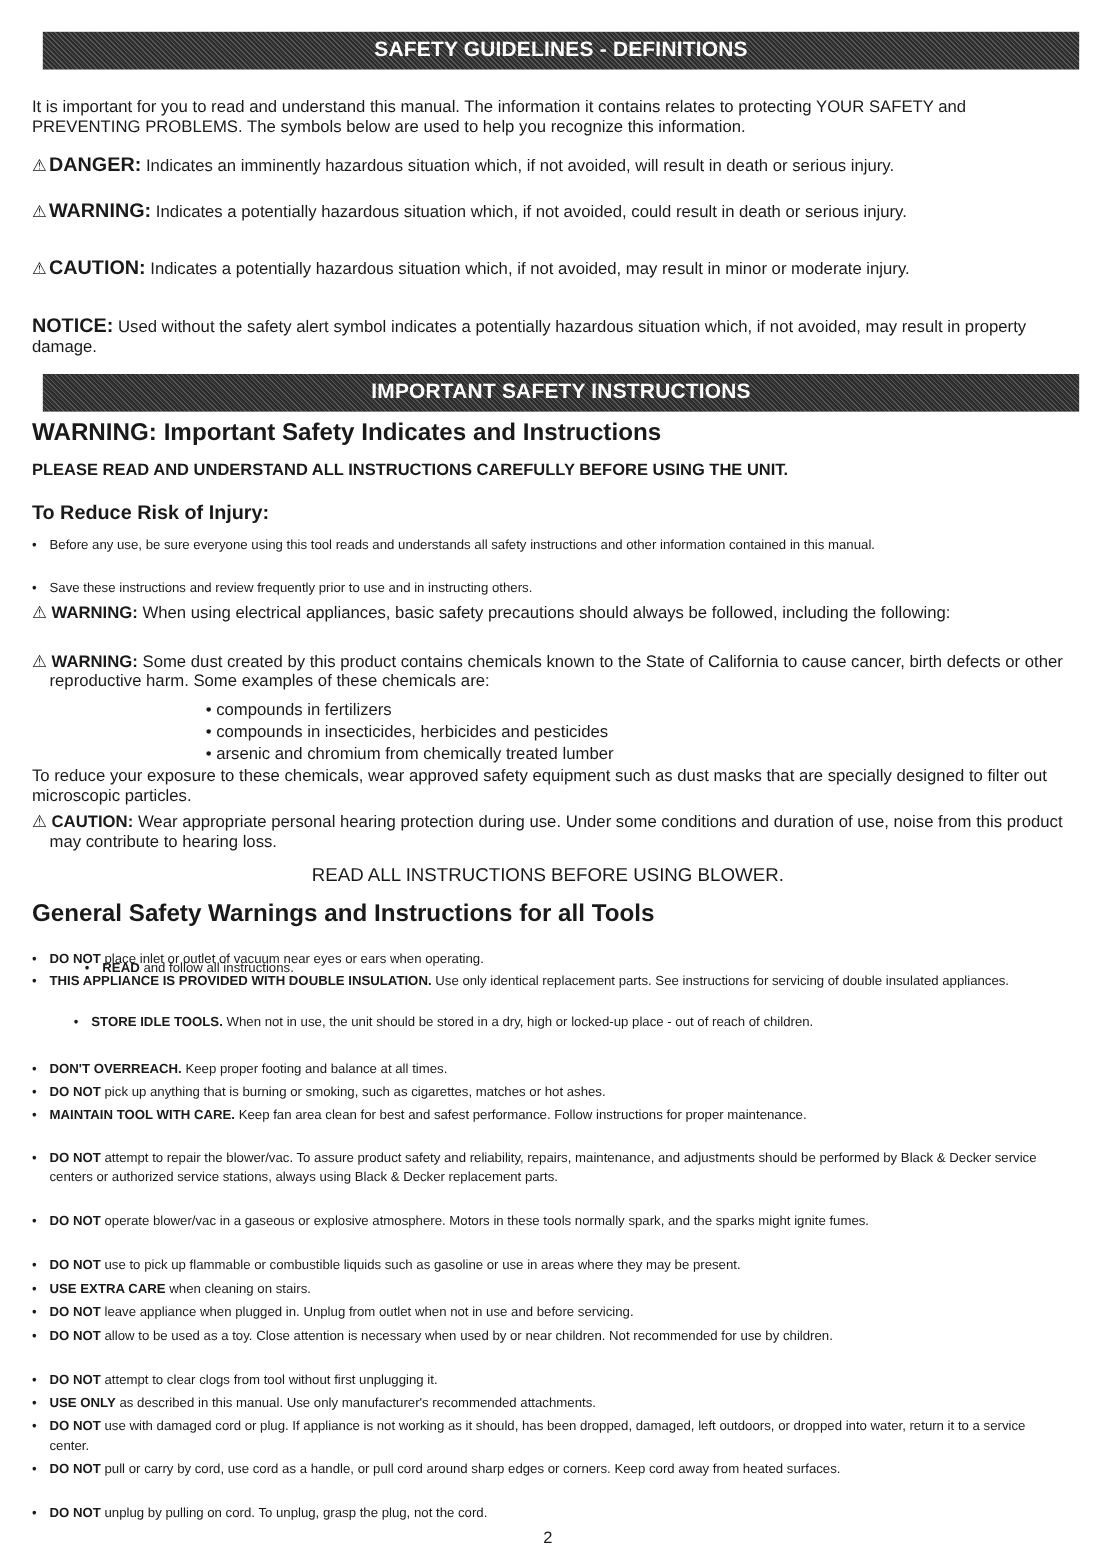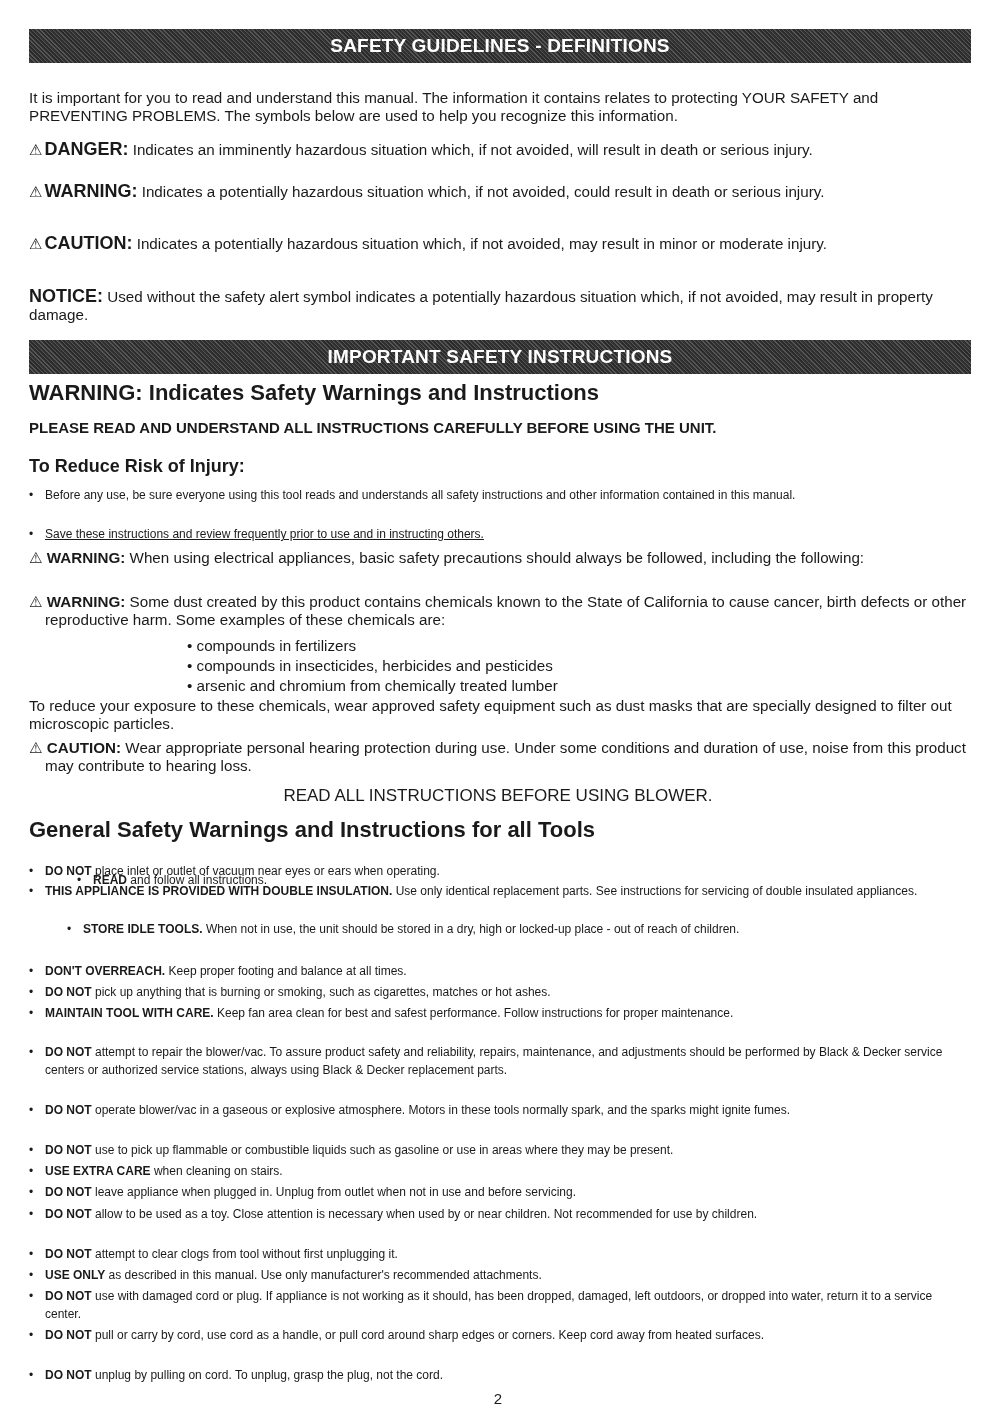--- a/index.html
+++ b/index.html
@@ -2,21 +2,21 @@
 <html><head>
 <meta charset="utf-8">
 <style>
   html, body { margin: 0; padding: 0; background: #ffffff; }
   body {
     width: 996px; height: 1416px; position: relative; overflow: hidden;
     font-family: "Liberation Sans", sans-serif; color: #1a1a1a;
   }
   .page { position: absolute; left: 0; top: 0; width: 996px; }
   .banner {
-    position: absolute; left: 29px; width: 942px; height: 34px;
+    position: absolute; left: 39px; width: 942px; height: 34px;
     background-color: #3a3a3a;
     background-image: repeating-linear-gradient(45deg, #2a2a2a 0 1px, #555 1px 2px, #333 2px 3px);
     color: #ffffff; font-weight: bold; font-size: 19px;
     display: flex; align-items: center; justify-content: center; letter-spacing: 0.2px;
   }
   .p { position: absolute; left: 29px; width: 940px; font-size: 15.2px; line-height: 18px; }
   .lbl { font-weight: bold; font-size: 18px; }
   .tri { font-size: 15px; font-weight: normal; margin-right: 2px; }
   .h2 { position: absolute; left: 29px; font-weight: bold; font-size: 22px; }
   .h3 { position: absolute; left: 29px; font-weight: bold; font-size: 15px; }
@@ -53,28 +53,28 @@
     <span>Indicates a potentially hazardous situation which, if not avoided, may result in minor or moderate injury.</span>
   </div>
 
   <div class="p" style="top:287px;">
     <span class="lbl">NOTICE:</span>
     <span>Used without the safety alert symbol indicates a potentially hazardous situation which, if not avoided, may result in property damage.</span>
   </div>
 
   <div class="banner" style="top:340px;">IMPORTANT SAFETY INSTRUCTIONS</div>
 
-  <div class="h2" style="top:380px;">WARNING: Indicates Safety Warnings and Instructions</div>
+  <div class="h2" style="top:380px;">WARNING: Important Safety Indicates and Instructions</div>
   <div class="h3" style="top:419px;">PLEASE READ AND UNDERSTAND ALL INSTRUCTIONS CAREFULLY BEFORE USING THE UNIT.</div>
   <div class="h4" style="top:456px;">To Reduce Risk of Injury:</div>
 
   <div class="bl" style="top:486px;">
     <span class="dot">•</span><span>Before any use, be sure everyone using this tool reads and understands all safety instructions and other information contained in this manual.</span>
   </div>
-  <div class="bl" style="top:525px;text-decoration:underline;">
+  <div class="bl" style="top:525px;">
     <span class="dot">•</span><span>Save these instructions and review frequently prior to use and in instructing others.</span>
   </div>
 
   <div class="wl" style="top:549px;">
     <span>⚠</span>
     <b>WARNING:</b>
     <span>When using electrical appliances, basic safety precautions should always be followed, including the following:</span>
   </div>
 
   <div class="wl" style="top:593px;">

